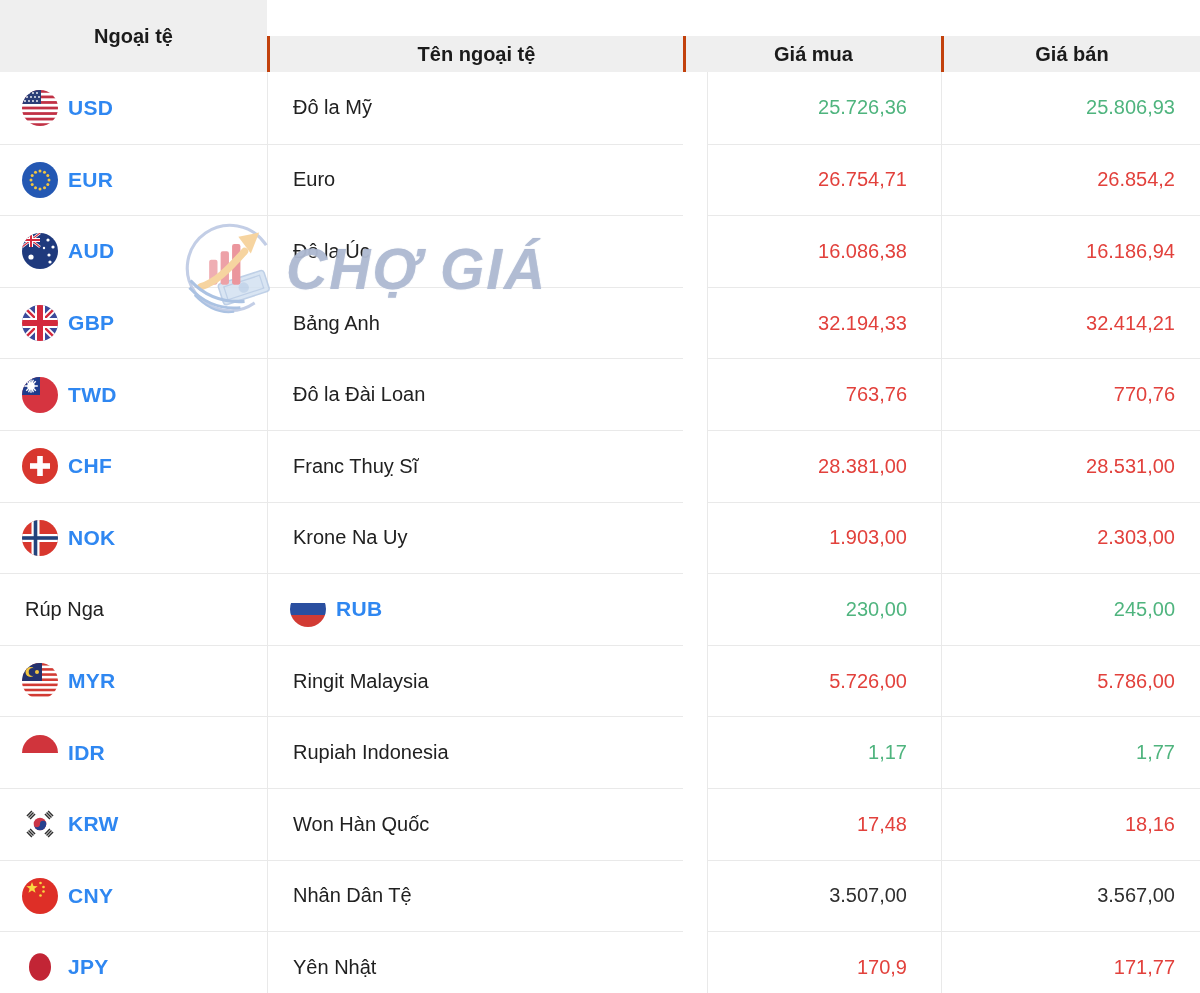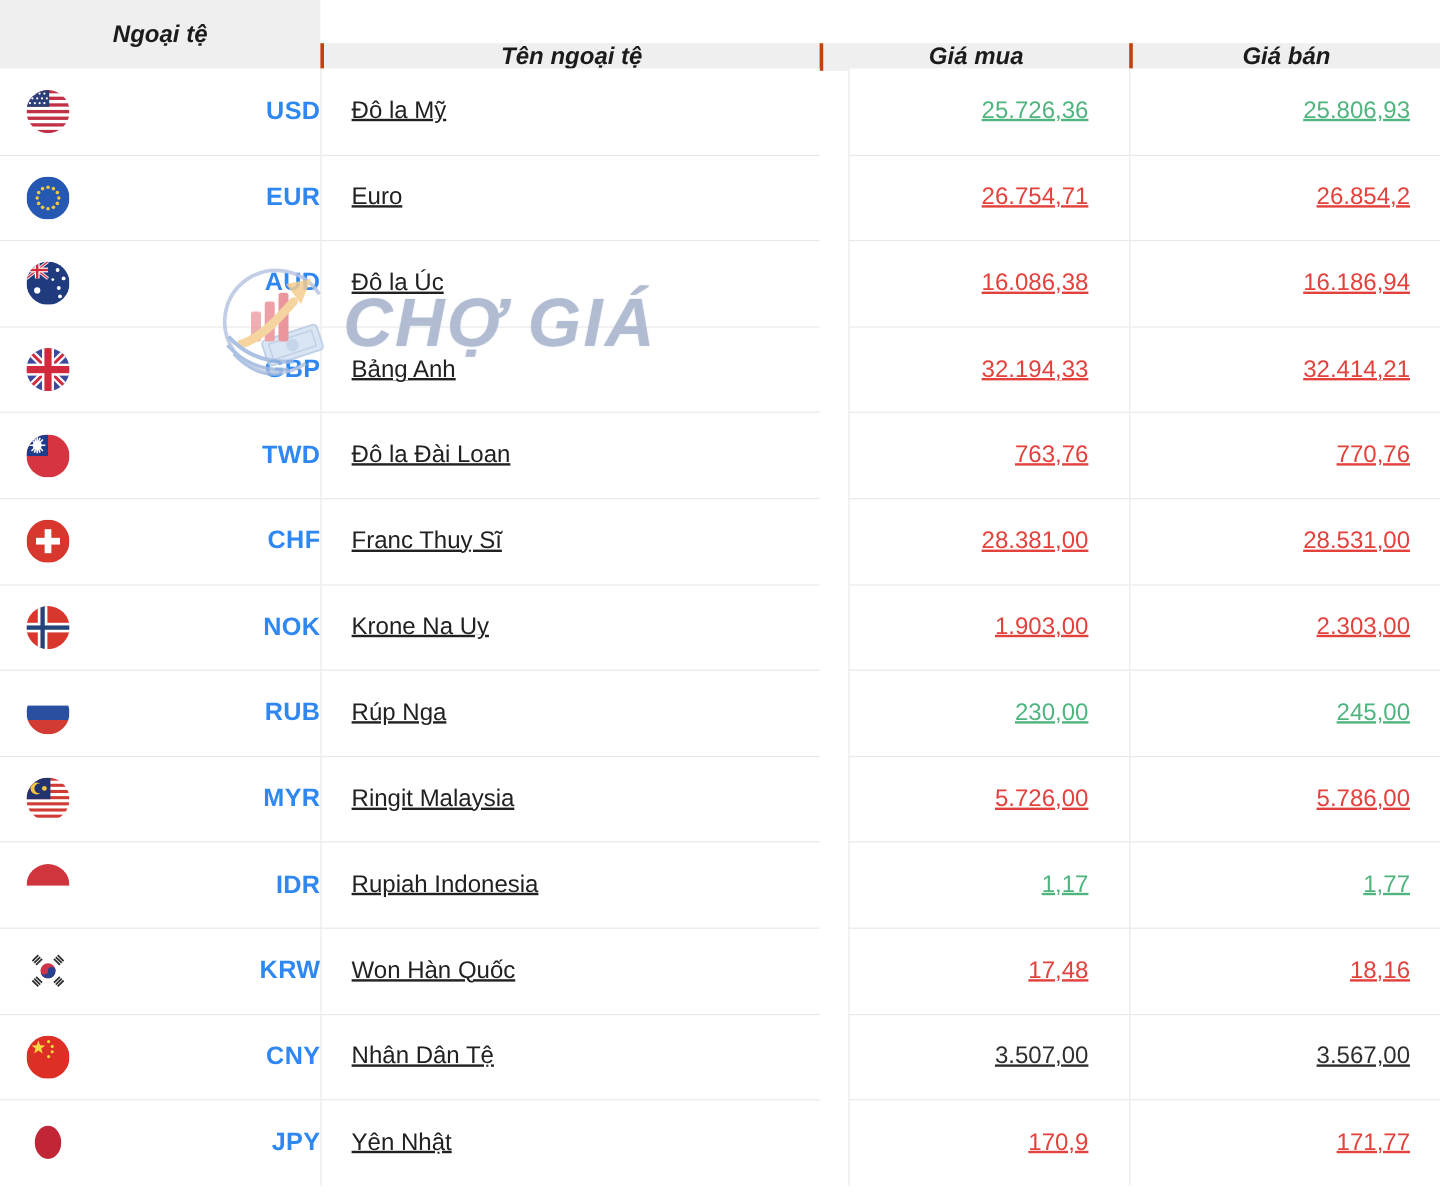--- a/index.html
+++ b/index.html
@@ -2,34 +2,34 @@
 <html style="--green: #4fb47e; --red: #e2413c; --neutral: #2f2f2f; --code-blue: #2f87f1; --header-bg: #efefef; --border: #e9e9e9;"><head>
 <meta charset="utf-8">
 <style>
   html,body{margin:0;padding:0;background:#fff;}
   .page{
     width:1200px;height:993px;position:relative;overflow:hidden;background:#fff;
     font-family:"Liberation Sans","DejaVu Sans",sans-serif;
   }
   .grid-row{display:grid;grid-template-columns:267px 416px 258px 259px;}
   
-  .hrow{height:57px;background:#fff;font-style:italic;}
+  .hrow{height:72px;background:#fff;}
   .hcell{
     background:var(--header-bg,#efefef);
     display:flex;align-items:center;justify-content:center;
     font-size:20px;font-weight:bold;color:#1b1b1b;
   }
   .hcell + .hcell{border-left:3px solid #c2410c;margin-top:36px;}
   
   .rows{position:relative;}
   .row{height:71.6px;}
   .row + .row .cell{border-top:1px solid var(--border,#e9e9e9);}
   .cell{display:flex;align-items:center;box-sizing:border-box;background:#fff;}
-  .cell + .cell{border-left:1px solid var(--border,#e9e9e9);text-decoration:underline;}
-  .c1{padding-left:22px;gap:20px;justify-content:space-between;}
+  .cell + .cell{border-left:1px solid var(--border,#e9e9e9);}
+  .c1{padding-left:22px;gap:10px;}
   .c2{padding-left:25px;font-size:20px;color:#212121;}
   .c3,.c4{justify-content:flex-end;font-size:20px;}
   .c3{padding-right:34px;margin-left:24px;}
   .c4{padding-right:25px;}
   .flag{width:36px;height:36px;border-radius:50%;overflow:hidden;flex:0 0 36px;display:block;}
   .flag svg{display:block;}
   .code{font-size:21px;font-weight:bold;color:var(--code-blue,#2f87f1);letter-spacing:.3px;}
   .green{color:var(--green,#4fb47e);}
   .red{color:var(--red,#e2413c);padding-left:35px;}
   .neutral{color:var(--neutral,#2f2f2f);}
@@ -229,31 +229,31 @@
             </svg>
           </span>
       <span class="code">NOK</span>
     </div>
     <div class="cell c2">Krone Na Uy</div>
     <div class="cell c3 red">1.903,00</div>
     <div class="cell c4 red">2.303,00</div>
   </div>
 
   <div class="grid-row row">
+    <div class="cell c2">Rúp Nga</div>
     <div class="cell c1">
       <span class="flag">
             <svg width="36" height="36" viewBox="0 0 36 36">
               <rect width="36" height="36" fill="#fff"></rect>
 <rect y="12" width="36" height="12" fill="#2a4fa0"></rect>
               <rect y="24" width="36" height="12" fill="#d23b34"></rect>
             </svg>
           </span>
       <span class="code">RUB</span>
     </div>
-    <div class="cell c2">Rúp Nga</div>
     <div class="cell c3 green">230,00</div>
     <div class="cell c4 green">245,00</div>
   </div>
 
   <div class="grid-row row">
     <div class="cell c1">
       <span class="flag">
             <svg width="36" height="36" viewBox="0 0 36 36">
               <rect width="36" height="36" fill="#fff"></rect>
 <g fill="#d23b34">

